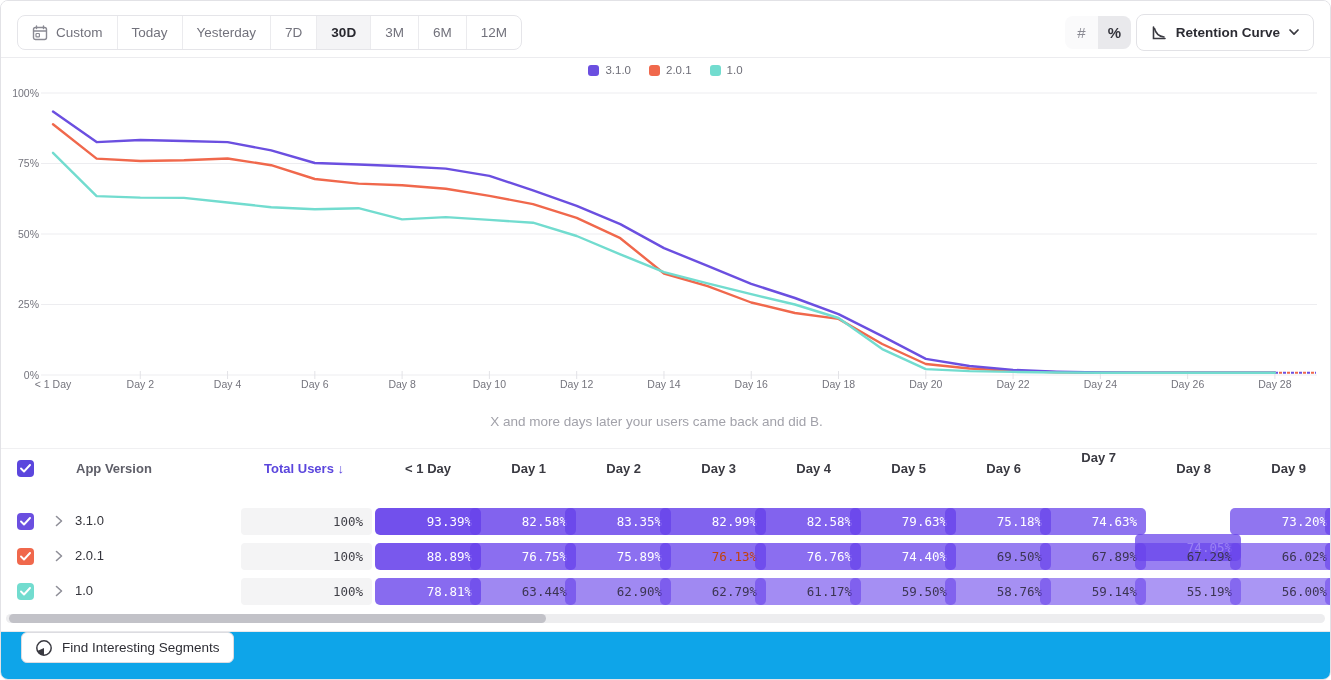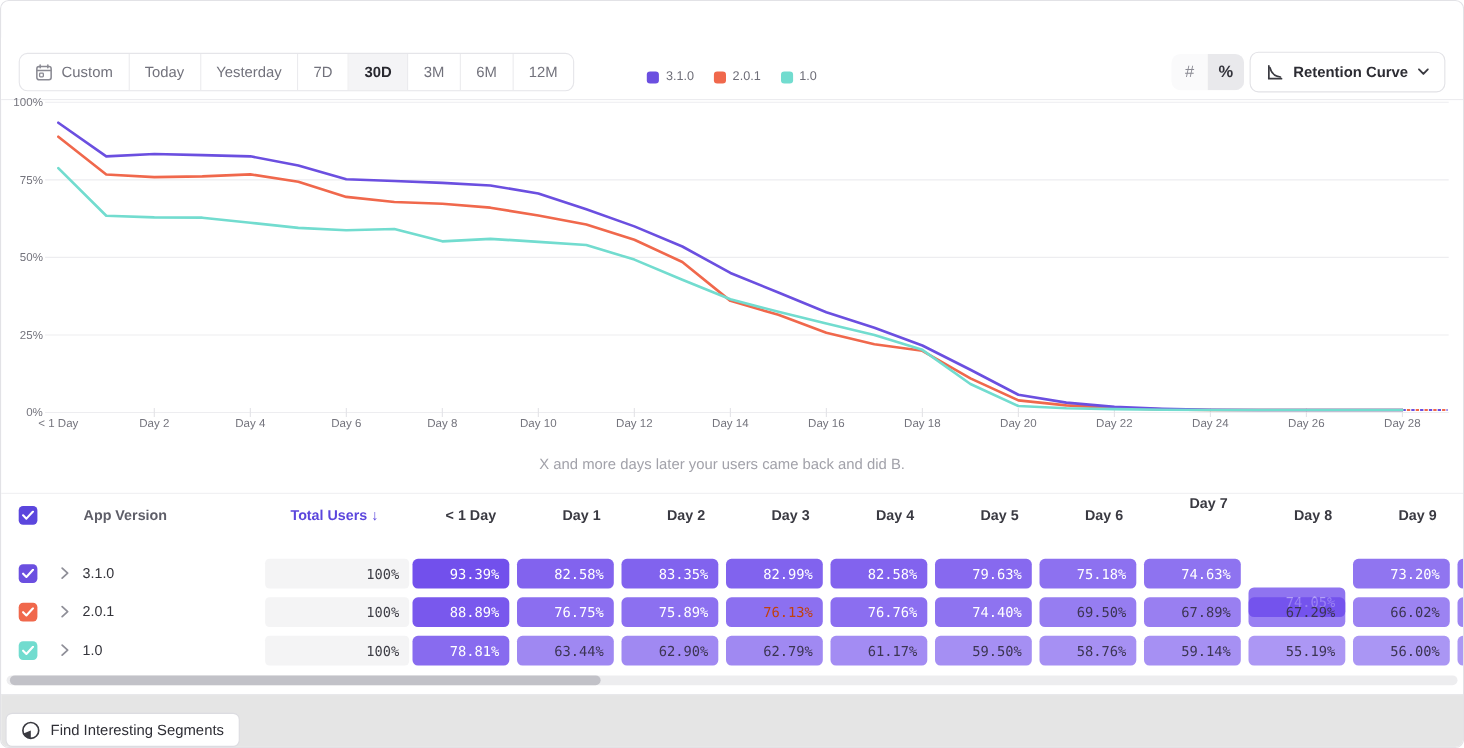--- a/index.html
+++ b/index.html
@@ -3,21 +3,21 @@
 <meta charset="utf-8">
 <style>
   * { box-sizing: border-box; }
   html,body { margin:0; padding:0; background:#fff; }
   body { font-family:"Liberation Sans", sans-serif; }
   .app { position:relative; width:1331px; height:680px; background:#fff;
          border:1px solid #e2e2e6; border-radius:8px; overflow:hidden; }
 
   
   .toolbar { position:absolute; top:0; left:0; right:0; height:57px; background:#fff;
-             border-bottom:1px solid #ececef;margin-top:33px; }
+             border-bottom:1px solid #ececef; }
   .range-group { position:absolute; left:16px; top:14px; display:flex; height:35px;
                  border:1px solid #e5e5e9; border-radius:8px; overflow:hidden; background:#fff; }
   .range-btn { display:flex; align-items:center; gap:8px; padding:0 14px; font-size:13.5px;
                color:#72727c; border-right:1px solid #ebebee; cursor:pointer; white-space:nowrap; }
   .range-btn:last-child { border-right:none; }
   .range-btn.selected { background:#f4f4f6; color:#28282f; font-weight:bold; }
   .mode-group { position:absolute; right:199px; top:15px; display:flex; height:33px;
                 border-radius:8px; overflow:hidden; background:#fafafb; }
   .mode-btn { width:33px; display:flex; align-items:center; justify-content:center;
               font-size:15px; color:#8b8b94; cursor:pointer; }
@@ -46,31 +46,31 @@
   .hdr { position:absolute; font-size:13px; font-weight:bold; white-space:nowrap; cursor:pointer; }
   .hdr-days { color:#3a3a42; }
   .hdr-appver { color:#5e5e68; }
   .hdr-total { color:#5b46dd; }
   .t-row { position:absolute; left:0; right:0; height:35px; }
   .chev { position:absolute; cursor:pointer; display:flex; align-items:center; }
   .ver-label { position:absolute; font-size:13px; color:#34343b; }
   .total-cell { position:absolute; width:131px; height:27px; background:#f4f4f5; border-radius:4px;
                 font-family:"DejaVu Sans Mono", monospace; font-size:12.5px; color:#3f3f47;
                 text-align:right; line-height:27px; padding-right:9px; }
-  .val-cell { position:absolute; width:88px; height:27px; border-radius:5px;
+  .val-cell { position:absolute; width:106px; height:27px; border-radius:5px;
               font-family:"DejaVu Sans Mono", monospace; font-size:12.5px;
               text-align:right; line-height:27px; padding-right:9px; }
 
   
   .scroll-track { position:absolute; top:613px; left:5px; right:5px; height:9px;
                   border-radius:5px; background:#ededef; }
   .scroll-thumb { position:absolute; left:3px; top:0; width:537px; height:9px;
                   border-radius:5px; background:#c2c2c8; cursor:pointer; }
-  .footer { position:absolute; top:630px; left:0; right:0; bottom:0; background:#e5e5e5;
-            border-top:1px solid #e8e8eb; display:flex; align-items:flex-end; padding:0 4px; }
+  .footer { position:absolute; top:630px; left:0; right:0; bottom:0; background:#0ea5e9;
+            border-top:1px solid #e8e8eb; display:flex; align-items:flex-start; padding:0 20px; }
   .segments-btn { display:flex; align-items:center; gap:9px; height:31px; padding:0 13px;
                   background:#fff; border:1px solid #dcdce1; border-radius:6px;
                   font-family:"Liberation Sans", sans-serif; font-size:13.5px; color:#2e2e35;
                   cursor:pointer; }
   .footer-msg { margin-left:19px; font-size:13.5px; font-weight:bold; color:#2b2b32; }
 </style>
 </head>
 <body>
 
 <div class="app">

